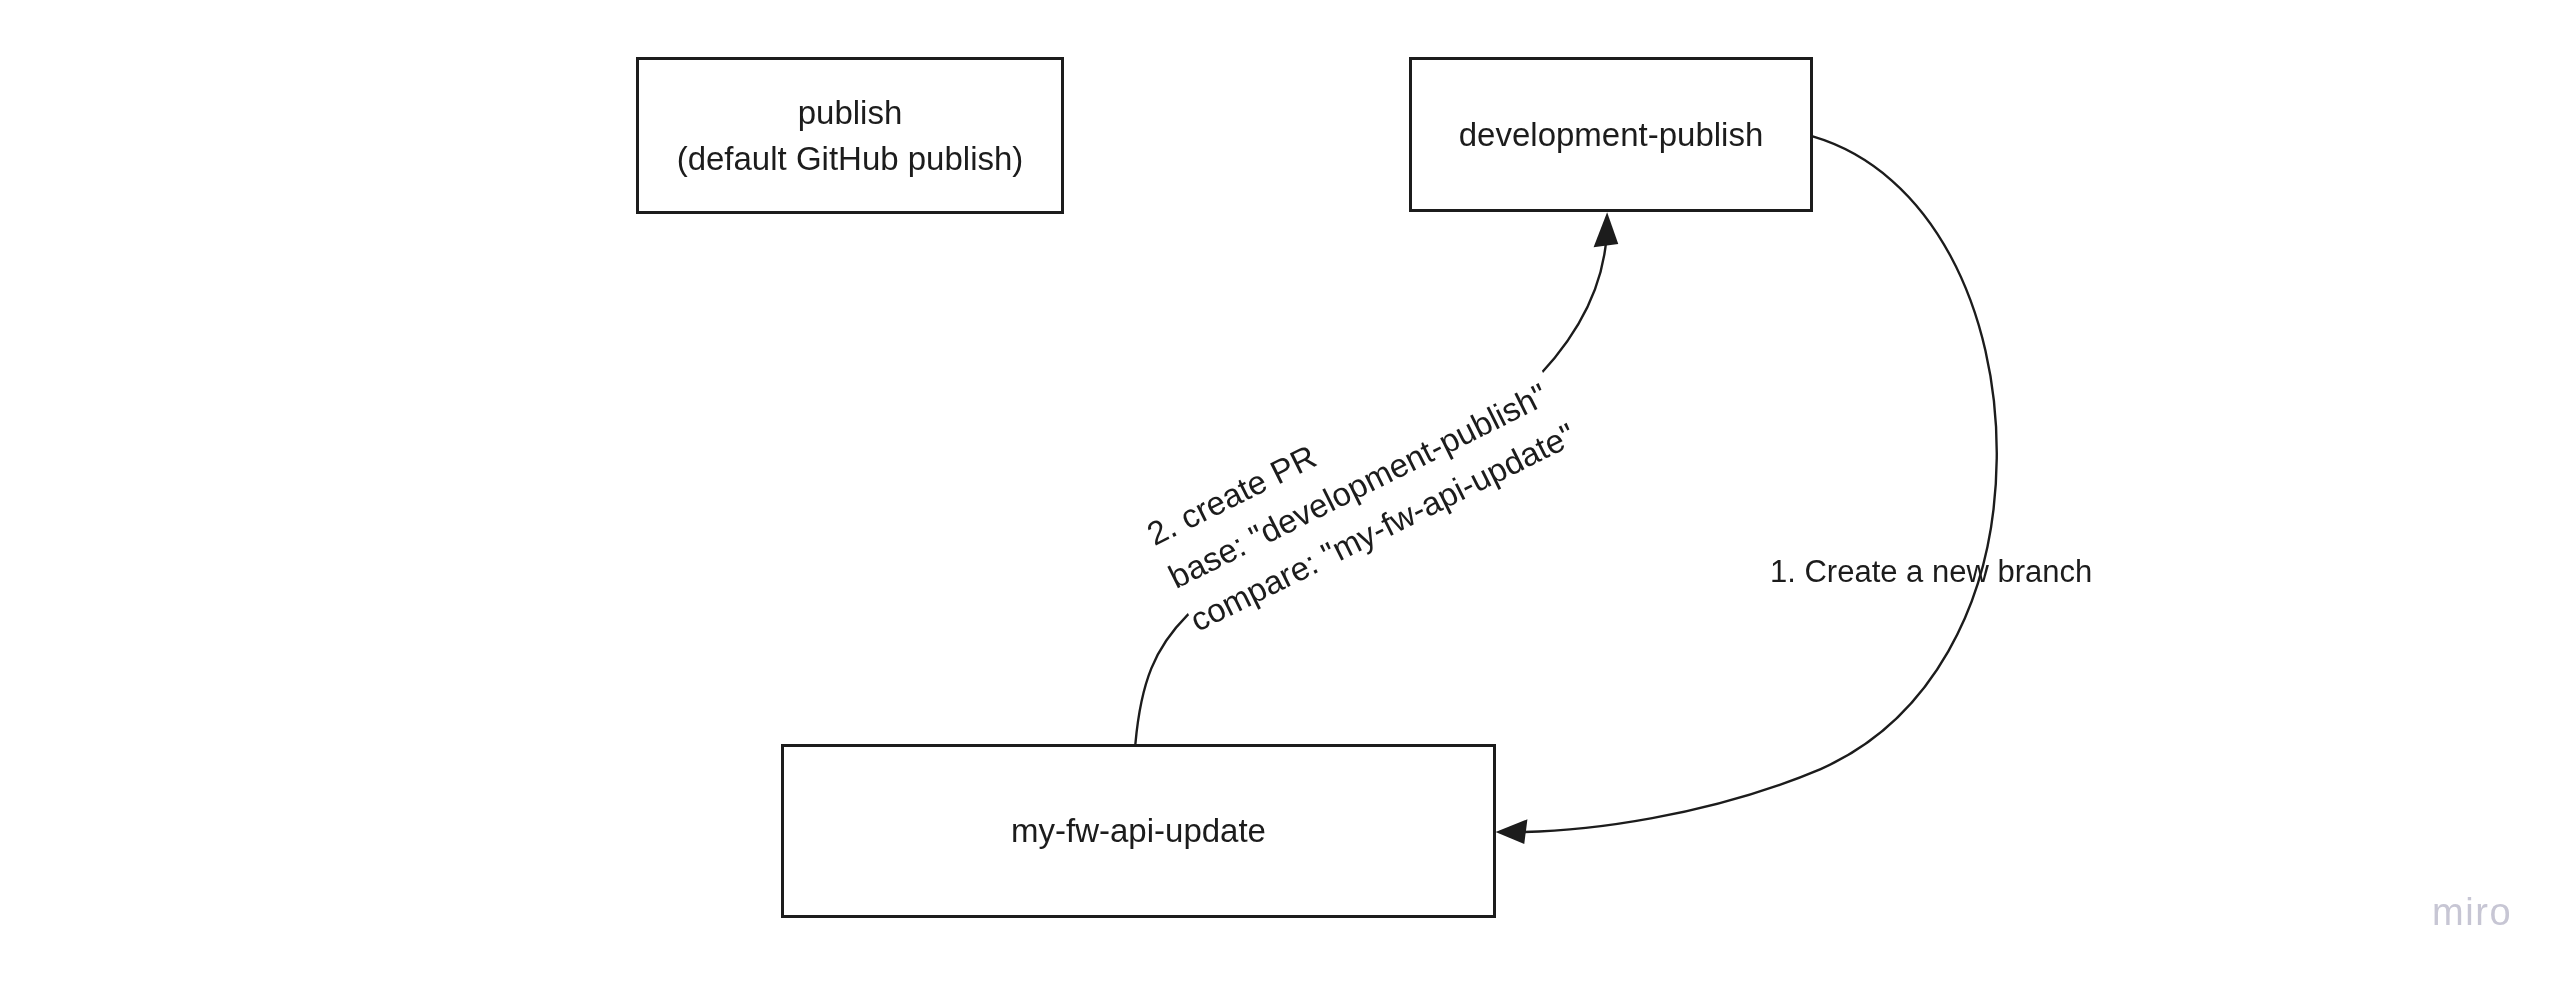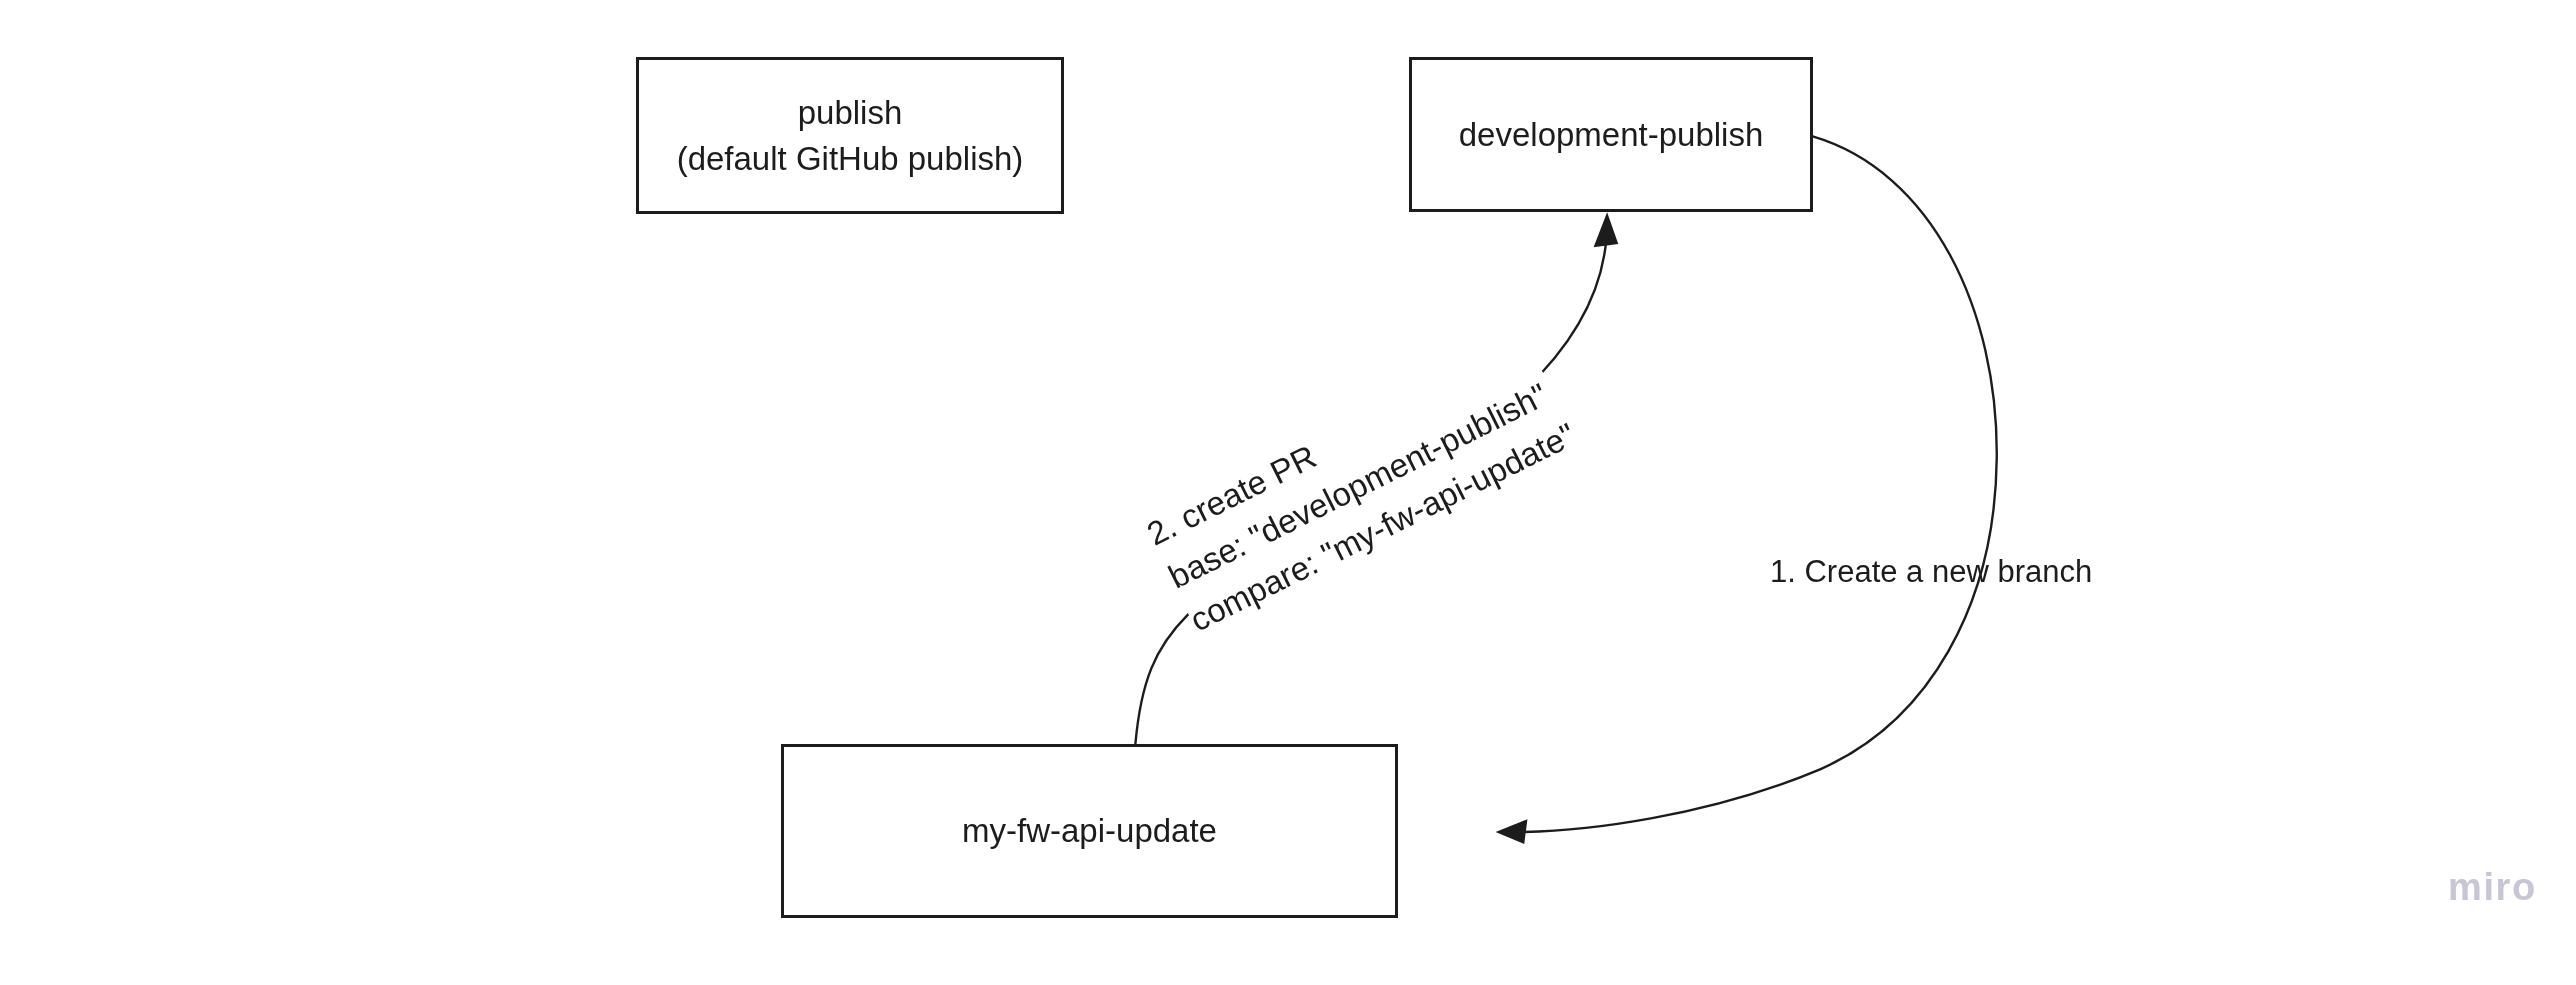--- a/index.html
+++ b/index.html
@@ -41,21 +41,21 @@
     flex-direction: column;
     align-items: center;
     justify-content: center;
     text-align: center;
     color: var(--ink);
     font-size: 33px;
     line-height: 46px;
   }
   .box-publish  { left: 636px;  top: 57px;  width: 428px; height: 157px; }
   .box-devpub   { left: 1409px; top: 57px;  width: 404px; height: 155px; }
-  .box-myfw     { left: 781px;  top: 744px; width: 617px; height: 174px; }
+  .box-myfw     { left: 781px;  top: 744px; width: 715px; height: 174px; }
 
   .connector-label-plain {
     position: absolute;
     left: 1770px;
     top: 553px;
     font-size: 31px;
     line-height: 38px;
     color: var(--ink);
     white-space: nowrap;
   }
@@ -69,27 +69,26 @@
     font-size: 33px;
     line-height: 48px;
     color: var(--ink);
     background: var(--bg);
     white-space: nowrap;
   }
 
   .watermark {
     position: absolute;
     left: 2432px;
-    top: 866px;
+    top: 891px;
     font-size: 38px;
-    font-weight: bold;
+    font-weight: normal;
     letter-spacing: 1.6px;
     color: var(--watermark);
     user-select: none;
-    margin-left: 16px;
   }
 </style>
 </head>
 <body>
 
 <div class="canvas">
 
   <svg class="connector-layer" viewBox="0 0 3233 1237" xmlns="http://www.w3.org/2000/svg">
 
     <path class="connector-path" d="M 2275 171

